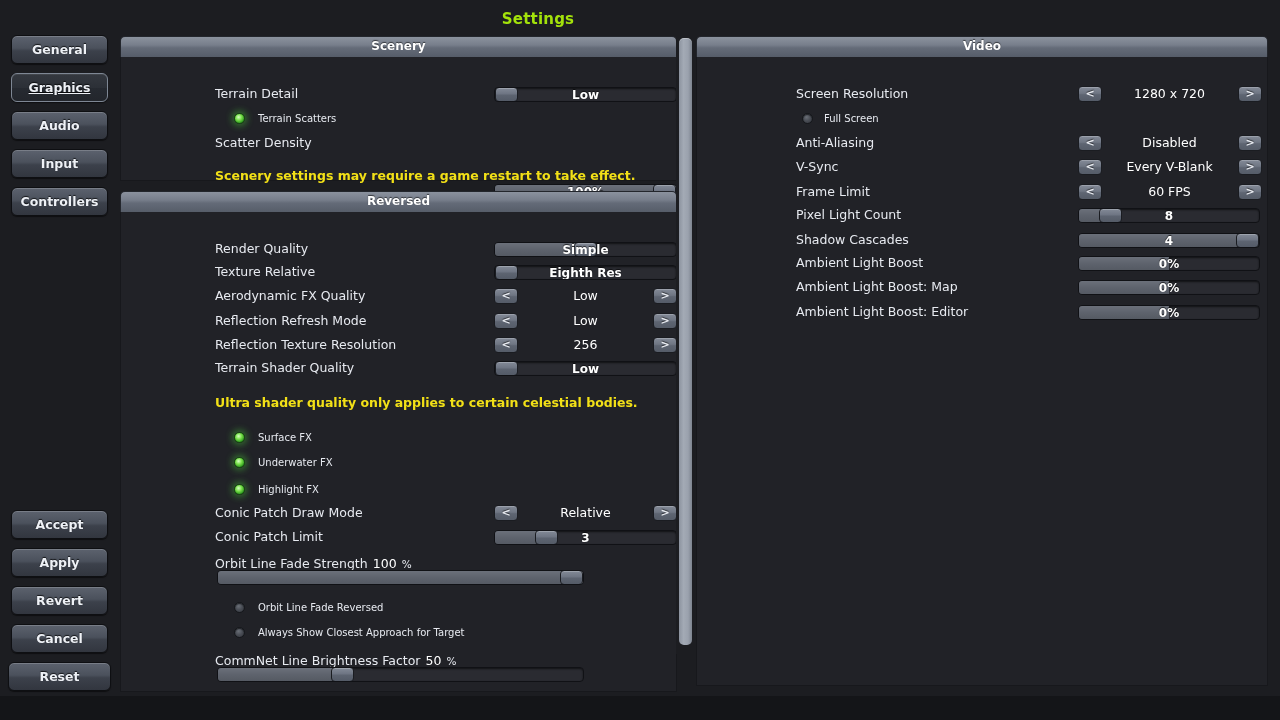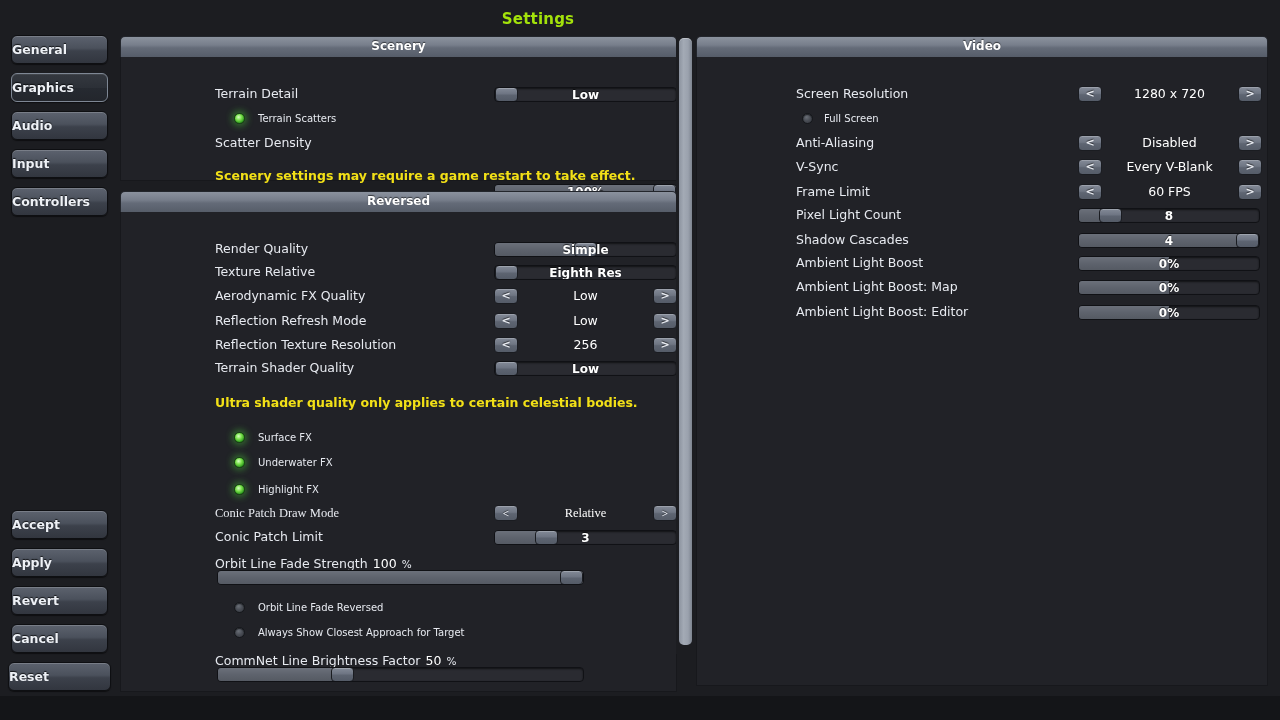--- a/index.html
+++ b/index.html
@@ -23,28 +23,29 @@
 
   
   .nav-btn {
     position: absolute; left: 11px; width: 97px; height: 29px;
     border-radius: 6px;
     border: 1px solid #0e0f12;
     background: linear-gradient(to bottom, #5c626e 0%, #4b515c 45%, #3c414b 55%, #32363f 100%);
     box-shadow: inset 0 1px 0 rgba(255,255,255,.18), 0 1px 1px rgba(0,0,0,.5);
     color: #eef1f6;
     font-size: 12.5px; font-weight: bold;
-    line-height: 27px; 
+    line-height: 27px; text-align: center;
     text-shadow: 0 -1px 1px rgba(0,0,0,.75);
     cursor: pointer;
   }
   .nav-btn.selected {
     background: linear-gradient(to bottom, #34383f 0%, #2c3037 50%, #262a31 51%, #23262c 100%);
     border: 1px solid #7e8794;
     box-shadow: inset 0 1px 0 rgba(255,255,255,.07), 0 1px 1px rgba(0,0,0,.5);
+    text-decoration: underline;
   }
   .nav-btn.wide { left: 8px; width: 103px; }
 
   
   .panel { position: absolute; }
   .panel-header {
     height: 21px;
     border-radius: 5px 5px 0 0;
     background: linear-gradient(to bottom, #8b929e 0%, #777e8b 40%, #646b78 55%, #565d69 100%);
     border: 1px solid #23262c;
@@ -278,21 +279,21 @@
       <div class="row" style="left:94px; top:241px; width:463px;">
         <div class="toggle-dot on" style="left:19px;"></div>
         <div class="toggle-label" style="left:43px;">Underwater FX</div>
       </div>
 
       <div class="row" style="left:94px; top:268px; width:463px;">
         <div class="toggle-dot on" style="left:19px;"></div>
         <div class="toggle-label" style="left:43px;">Highlight FX</div>
       </div>
 
-      <div class="row" style="left:94px; top:291px; width:463px;font-family:Liberation Serif, serif;">
+      <div class="row" style="left:94px; top:291px; width:463px;">
         <div class="row-label">Conic Patch Draw Mode</div>
         <div class="arrow-btn" style="left:279px;">&lt;</div>
         <div class="spin-val" style="left:303px; width:135px;">Relative</div>
         <div class="arrow-btn" style="left:438px;">&gt;</div>
       </div>
 
       <div class="row" style="left:94px; top:315px; width:463px;">
         <div class="row-label">Conic Patch Limit</div>
         <div class="slider" style="left:279px; width:183px;">
           <div class="fill" style="width:27%;"></div>

